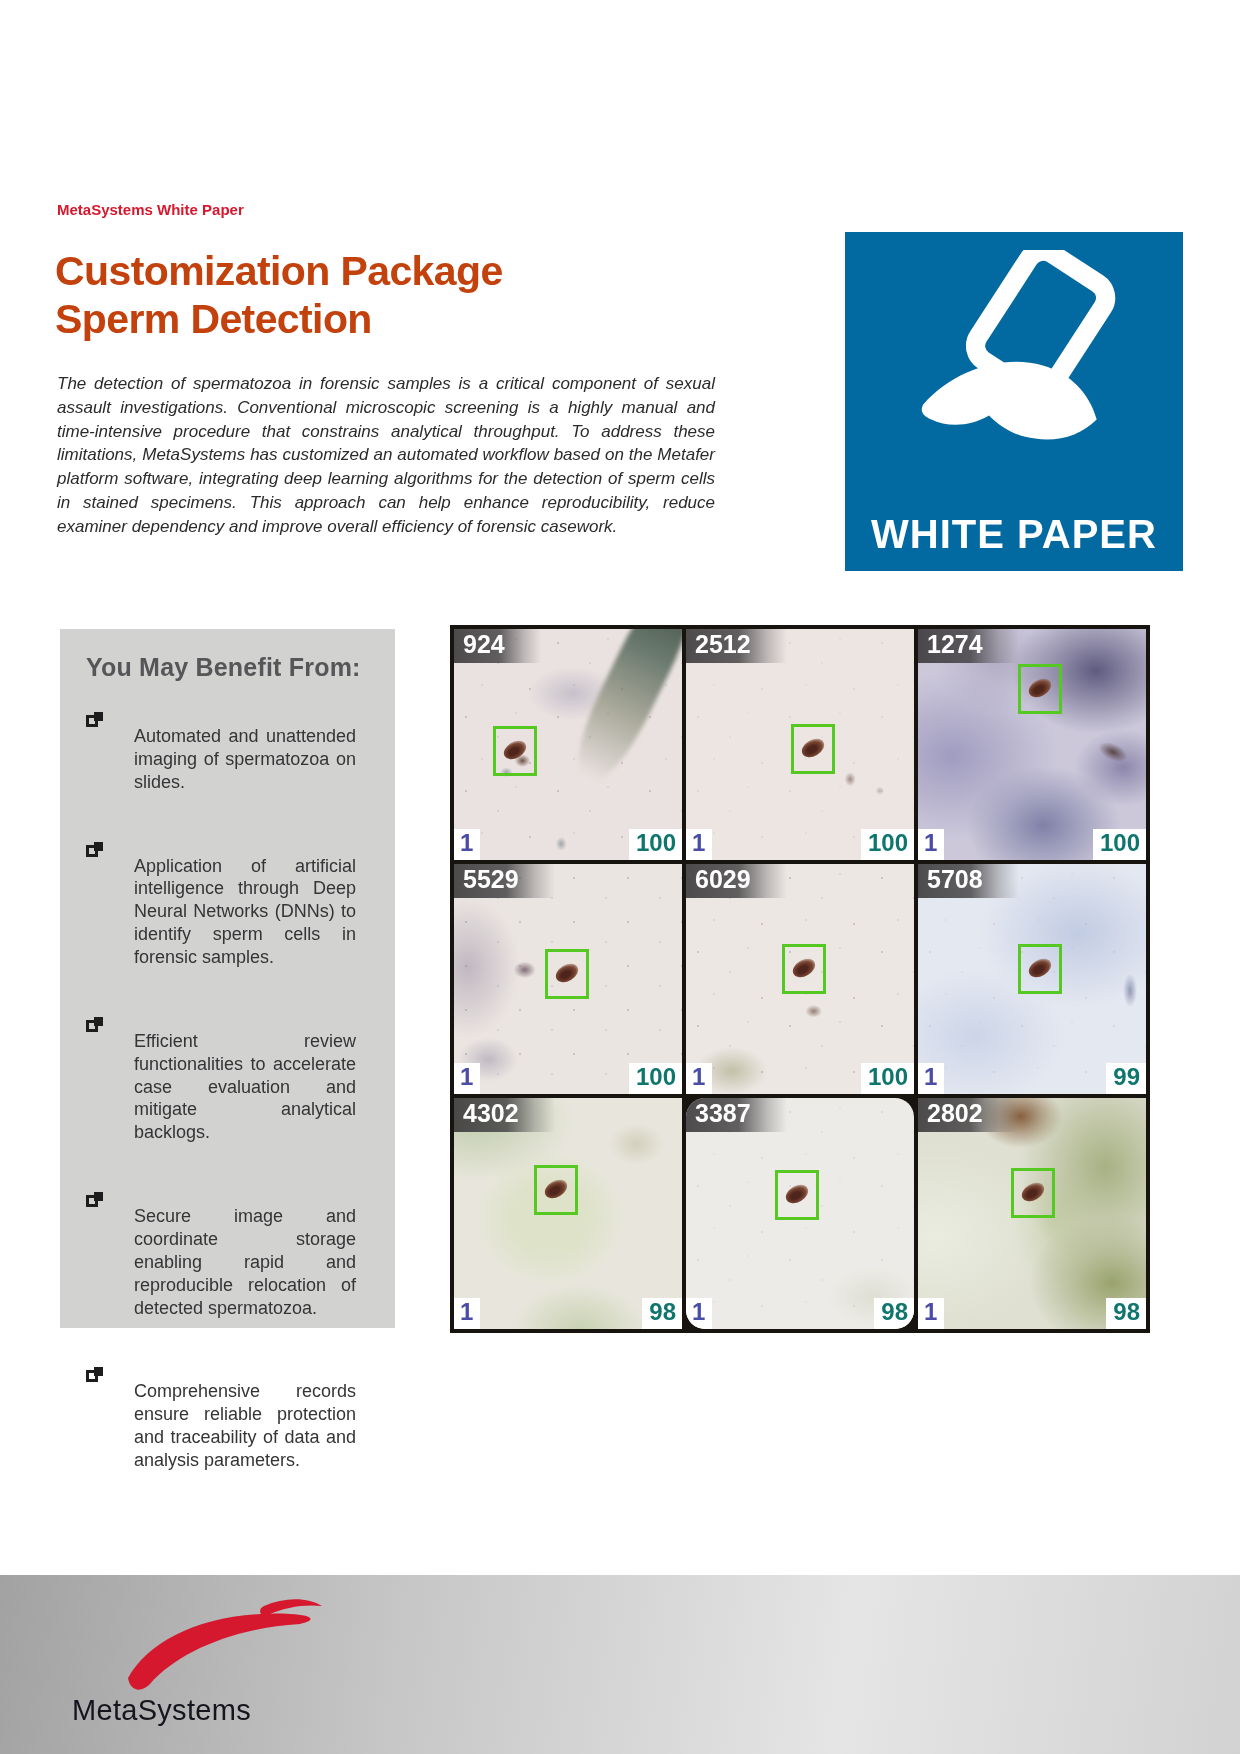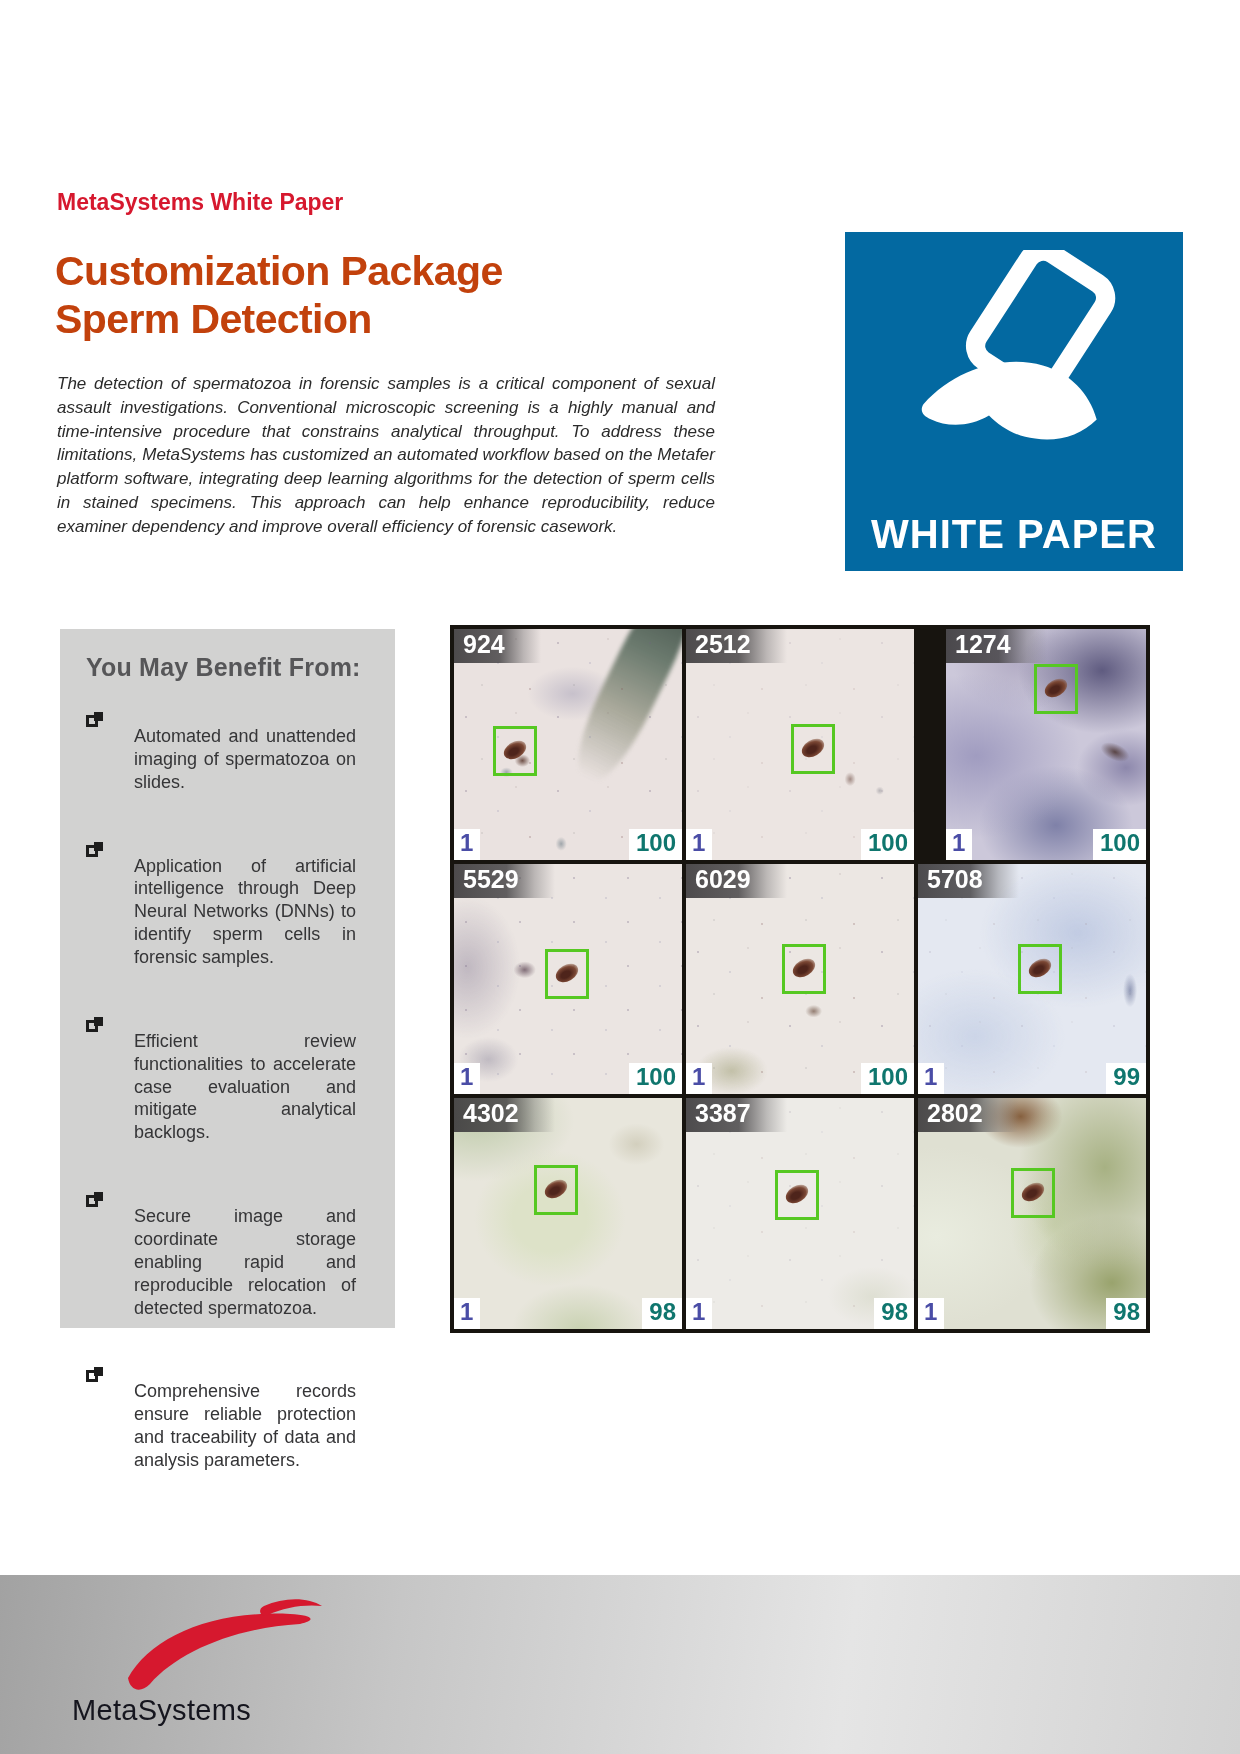--- a/index.html
+++ b/index.html
@@ -4,21 +4,21 @@
 <style>
   html,body{margin:0;padding:0;}
   body{
     width:1240px;height:1754px;position:relative;background:#ffffff;
     font-family:"Liberation Sans", sans-serif;
     -webkit-font-smoothing:antialiased;
   }
   .page{position:absolute;inset:0;overflow:hidden;background:#fff;}
 
   
-  .kicker{position:absolute;left:57px;top:189px;font-size:23px;font-weight:bold;color:#d6182e;}
+  .kicker{position:absolute;left:57px;top:201px;font-size:15px;font-weight:bold;color:#d6182e;}
   .title{position:absolute;left:55px;top:247px;font-size:41px;font-weight:bold;color:#c2410c;
          line-height:1.18;letter-spacing:-0.6px;white-space:pre-line;}
   .intro{position:absolute;left:57px;top:372px;width:658px;font-size:17px;font-style:italic;
          color:#2b2b2b;line-height:1.4;text-align:justify;margin:0;}
 
   
   .badge{position:absolute;left:845px;top:232px;width:338px;height:339px;background:#0369a1;}
   .badge svg{position:absolute;left:50%;top:18px;transform:translateX(-50%);}
   .badge-label{position:absolute;left:0;right:0;bottom:14px;text-align:center;color:#ffffff;
                font-size:40px;font-weight:bold;letter-spacing:1px;}
@@ -75,21 +75,21 @@
   .c2{background:
       radial-gradient(8px 10px at 72% 65%, rgba(100,65,55,.55), transparent 70%),
       radial-gradient(6px 6px at 85% 70%, rgba(120,120,130,.45), transparent 70%),
       #ece5e2;}
   .c3{background:
       radial-gradient(120px 90px at 78% 18%, #5f5b80, rgba(95,91,128,0) 70%),
       radial-gradient(140px 110px at 15% 55%, #a09cc0, rgba(160,156,192,0) 75%),
       radial-gradient(110px 85px at 55% 85%, #7f81a8, rgba(127,129,168,0) 70%),
       radial-gradient(90px 70px at 35% 15%, #b4aec6, rgba(180,174,198,0) 70%),
       radial-gradient(70px 55px at 90% 60%, #8d88ac, rgba(141,136,172,0) 70%),
-      #ccc8da; margin-left: 28px;}
+      #ccc8da;}
   .c3 .patch1{position:absolute;right:8%;top:50%;width:30px;height:16px;transform:rotate(24deg);
       background:radial-gradient(ellipse, rgba(70,45,40,.8), transparent 72%);}
   .c4{background:
       radial-gradient(70px 95px at 6% 45%, rgba(150,140,160,.5), transparent 75%),
       radial-gradient(16px 12px at 31% 46%, rgba(85,60,75,.7), transparent 70%),
       radial-gradient(40px 30px at 15% 85%, rgba(140,135,155,.45), transparent 75%),
       #ebe5e2;}
   .c5{background:
       radial-gradient(48px 32px at 20% 90%, rgba(160,160,120,.55), transparent 75%),
       radial-gradient(12px 9px at 56% 64%, rgba(100,70,55,.65), transparent 70%),
@@ -100,21 +100,21 @@
       radial-gradient(10px 24px at 93% 55%, rgba(90,100,140,.6), transparent 70%),
       #e4e8f1;}
   .c7{background:
       radial-gradient(105px 95px at 42% 52%, #dde2c8 35%, rgba(221,226,200,0) 72%),
       radial-gradient(130px 80px at 10% 10%, #c2cdae, rgba(194,205,174,0) 75%),
       radial-gradient(90px 60px at 55% 100%, #c9d2b2, rgba(201,210,178,0) 75%),
       radial-gradient(40px 30px at 80% 20%, rgba(190,185,160,.5), transparent 70%),
       #e8e6dc;}
   .c8{background:
       radial-gradient(60px 40px at 82% 86%, rgba(200,205,180,.4), transparent 75%),
-      #edebe7;}
+      #edebe7; border-radius: 19px;}
   .c9{background:
       radial-gradient(120px 140px at 82% 30%, #a7b183, rgba(167,177,131,0) 72%),
       radial-gradient(110px 90px at 85% 80%, #99a36d, rgba(153,163,109,0) 75%),
       radial-gradient(60px 45px at 45% 8%, #86603f, rgba(134,96,63,0) 70%),
       radial-gradient(150px 120px at 8% 60%, #e9ecdf, rgba(233,236,223,0) 75%),
       radial-gradient(60px 80px at 60% 55%, #ccd3b2, rgba(204,211,178,0) 75%),
       #dfe0d2;}
 
   
   .footer-band{position:absolute;left:0;top:1575px;width:1240px;height:179px;

